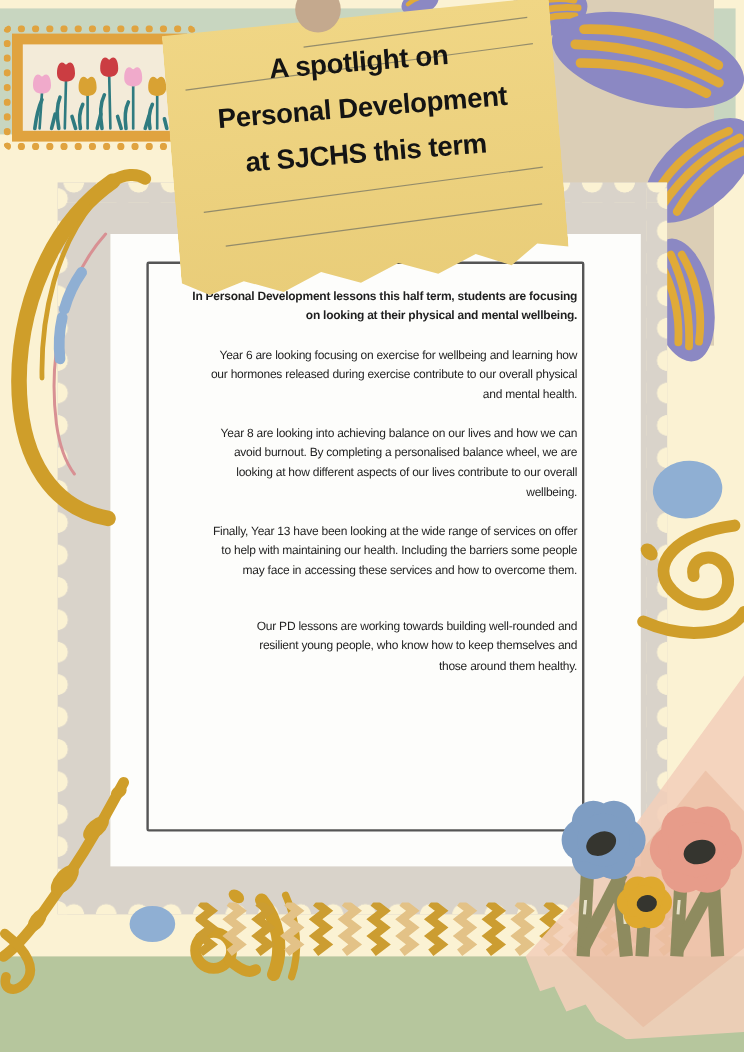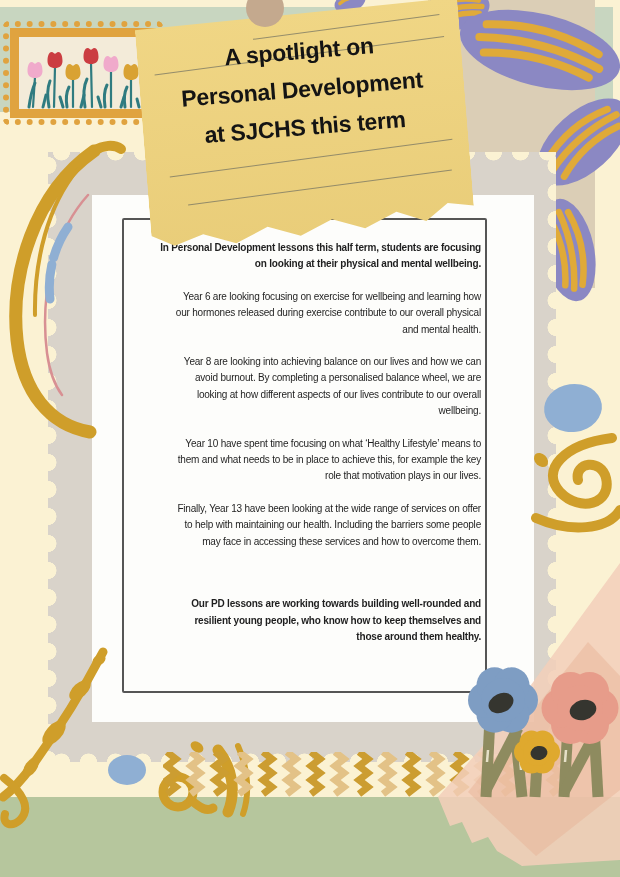--- a/index.html
+++ b/index.html
@@ -32,21 +32,21 @@
       radial-gradient(circle 8.5px at 13.5px 0px, var(--cream) 8.3px, rgba(0,0,0,0) 8.7px),
       radial-gradient(circle 8.5px at 13.5px 100%, var(--cream) 8.3px, rgba(0,0,0,0) 8.7px);
     background-size:17px 27px,17px 27px,27px 17px,27px 17px;
     background-position:left top,right top,left top,left bottom;
     background-repeat:repeat-y,repeat-y,repeat-x,repeat-x;}
   .paper-white{position:absolute;left:44px;top:43px;width:442px;height:527px;background:var(--paper);}
   .text-panel{position:absolute;left:30px;top:23px;width:365px;height:475px;border:2px solid #555;border-radius:2px;box-sizing:border-box;background:var(--paper);}
   .article{padding:20px 4px 4px;text-align:right;color:var(--ink);font-size:10px;line-height:16.4px;letter-spacing:-0.2px;}
   .article p{margin:0 0 16px;white-space:pre-line;}
   .article p.lead{font-weight:bold;}
-  .article p.closing{margin-top:46px;font-weight:bold;}
+  .article p.closing{margin-top:30px;}
 
   
   .sticky-note{left:143px;top:10px;width:324px;height:232px;background:linear-gradient(180deg,#f0d685,#e9cd79);
     transform:rotate(-4.6deg);
     clip-path:polygon(0 3%,100% 0,100% 90%,92% 88%,85% 95%,76% 90%,66% 96%,56% 91%,46% 97%,36% 92%,26% 98%,16% 93%,7% 97%,0 92%);}
   .note-title{position:absolute;left:0;top:22px;width:100%;text-align:center;font-weight:bold;
     font-size:23px;line-height:38px;color:#141414;letter-spacing:-0.3px;}
   .rule{position:absolute;height:1.3px;background:#757463;transform:rotate(-3deg);opacity:.75;}
   .rule.r1{top:20px;left:36%;width:58%;}
   .rule.r2{top:45px;left:5%;width:90%;}
@@ -153,23 +153,20 @@
         <div class="article">
           <p class="lead">In Personal Development lessons this half term, students are focusing
 on looking at their physical and mental wellbeing.</p>
           <p>Year 6 are looking focusing on exercise for wellbeing and learning how
 our hormones released during exercise contribute to our overall physical
 and mental health.</p>
           <p>Year 8 are looking into achieving balance on our lives and how we can
 avoid burnout. By completing a personalised balance wheel, we are
 looking at how different aspects of our lives contribute to our overall
 wellbeing.</p>
-          <p>Year 10 have spent time focusing on what ‘Healthy Lifestyle’ means to
-them and what needs to be in place to achieve this, for example the key
-role that motivation plays in our lives.</p>
           <p>Finally, Year 13 have been looking at the wide range of services on offer
 to help with maintaining our health. Including the barriers some people
 may face in accessing these services and how to overcome them.</p>
           <p class="closing">Our PD lessons are working towards building well-rounded and
 resilient young people, who know how to keep themselves and
 those around them healthy.</p>
         </div>
       </div>
     </div>
   </div>

